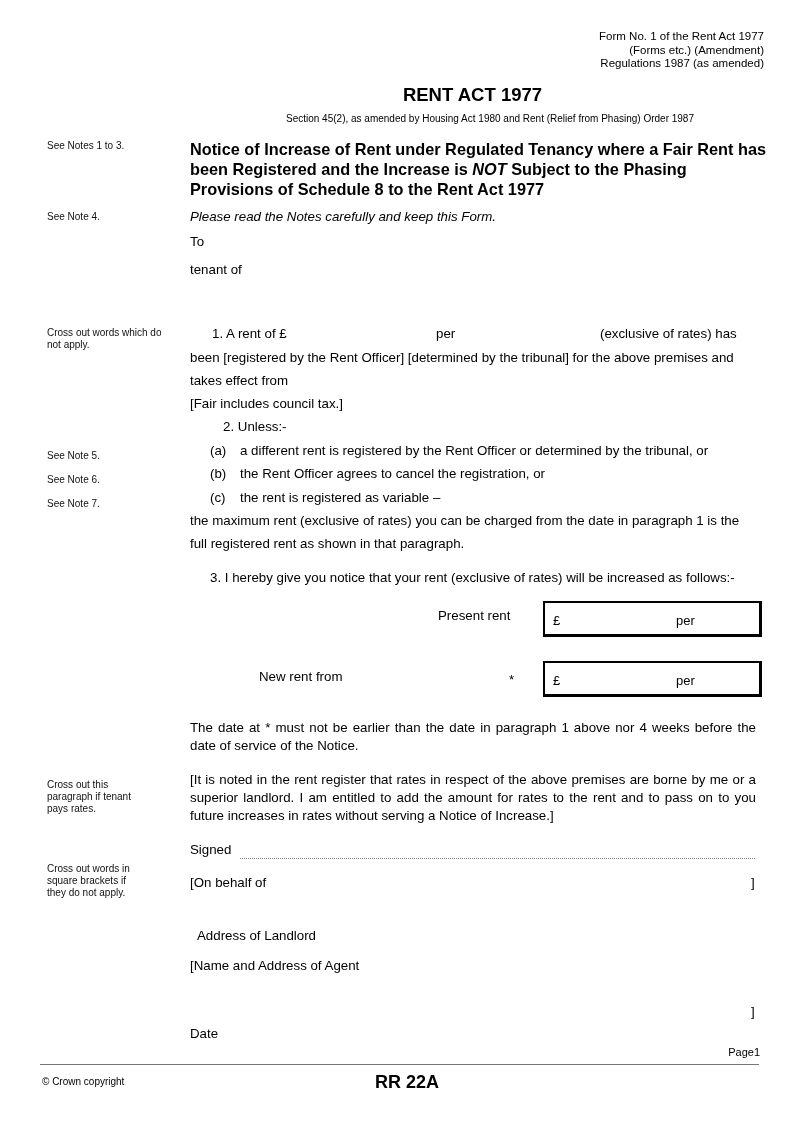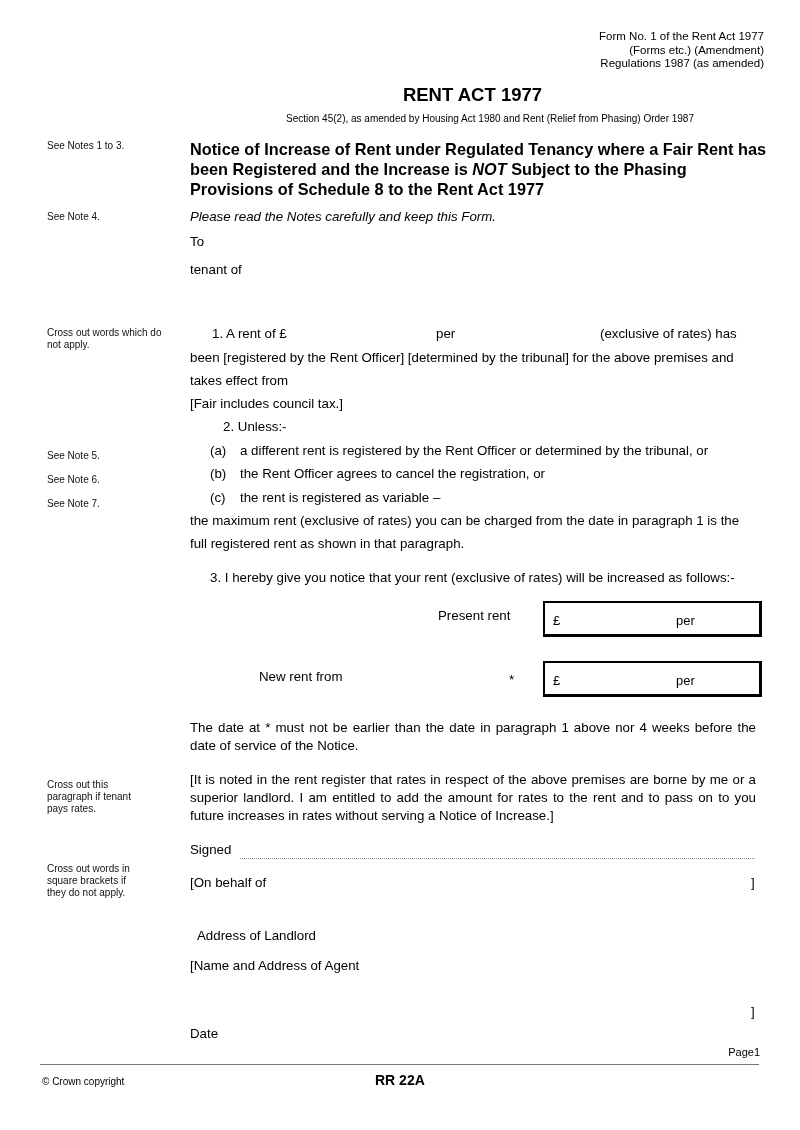--- a/index.html
+++ b/index.html
@@ -37,21 +37,21 @@
     .rent-box .per { position: absolute; left: 131px; top: 10px; font-size: 13px; }
     .dotted-line {
       position: absolute; left: 240px; top: 858px; width: 515px;
       border-top: 1px dotted #888;
     }
     .footer-rule {
       position: absolute; left: 40px; top: 1064px; width: 719px;
       border-top: 1px solid #777;
     }
     .footer-left { position: absolute; left: 42px; top: 1076px; font-size: 10px; }
-    .footer-center { position: absolute; left: 375px; top: 1072px; font-size: 14px; font-weight: bold; }
+    .footer-center { position: absolute; left: 375px; top: 1072px; font-size: 18px; font-weight: bold; }
     .footer-right { position: absolute; right: 40px; top: 1046px; font-size: 11px; }
     .justify { white-space: normal; text-align: justify; }
   </style>
 </head>
 <body>
 
 <div class="header-right">
   <div>Form No. 1 of the Rent Act 1977</div>
   <div>(Forms etc.) (Amendment)</div>
   <div>Regulations 1987 (as amended)</div>

